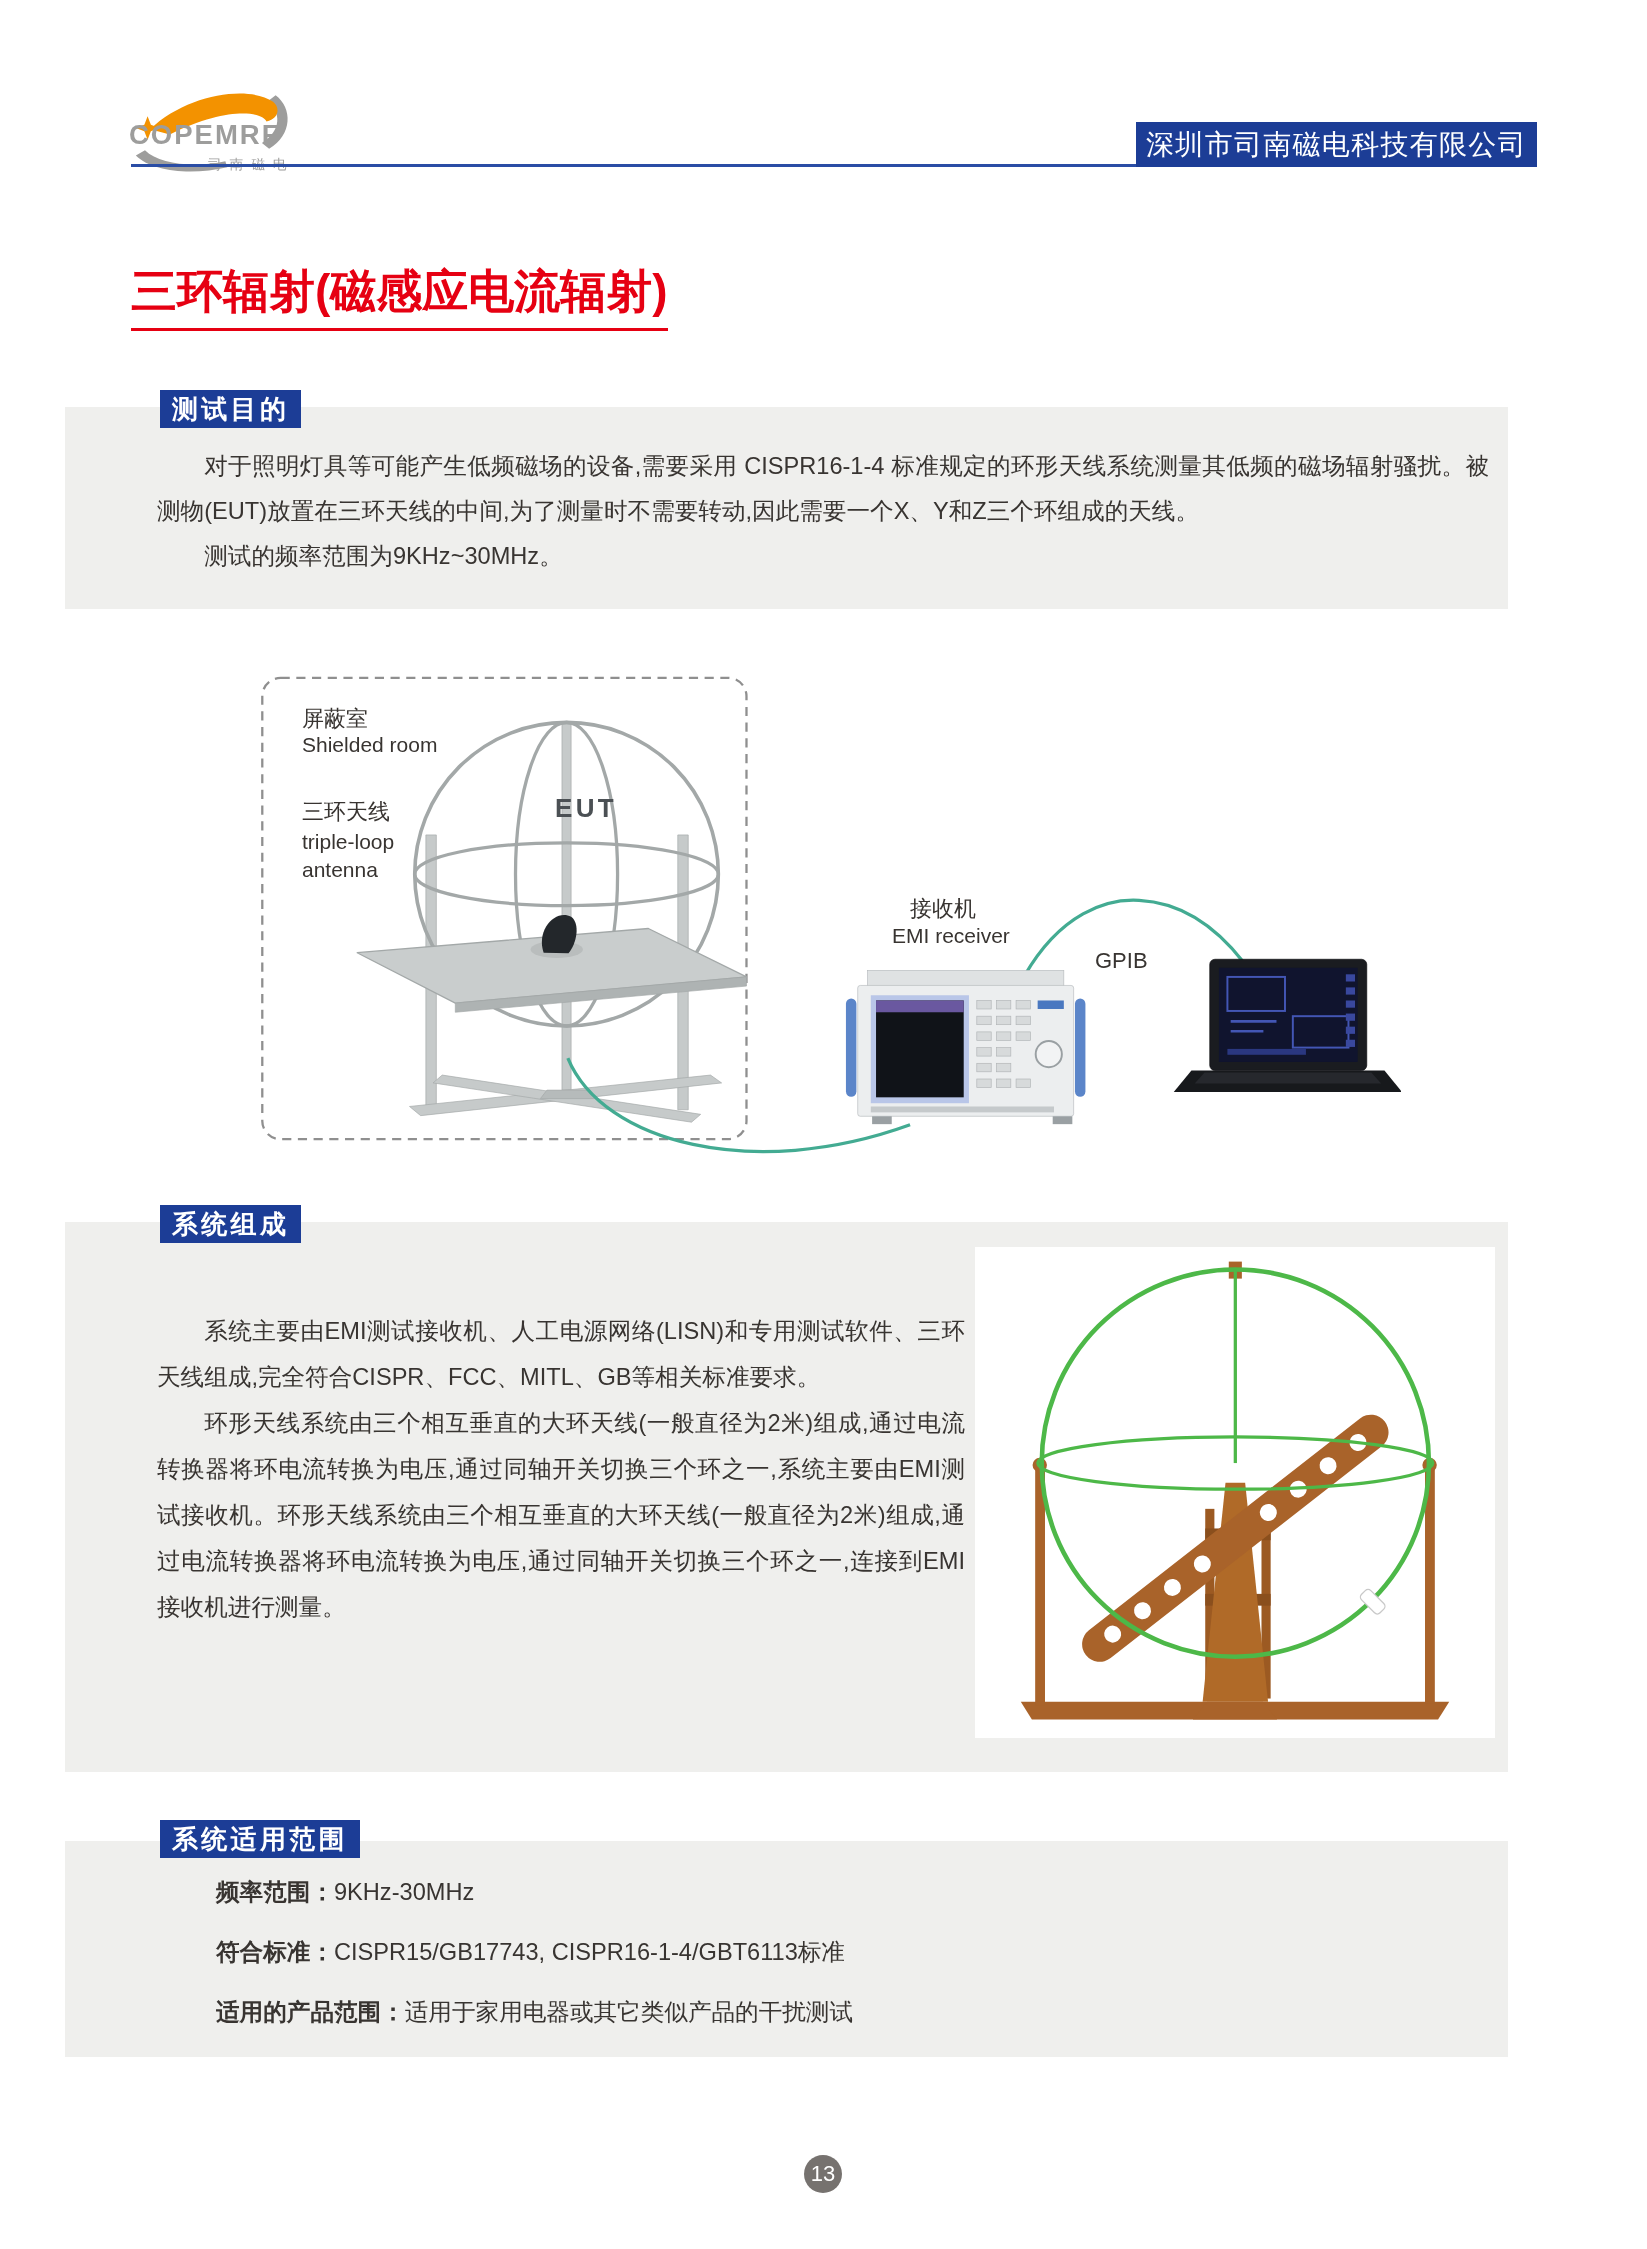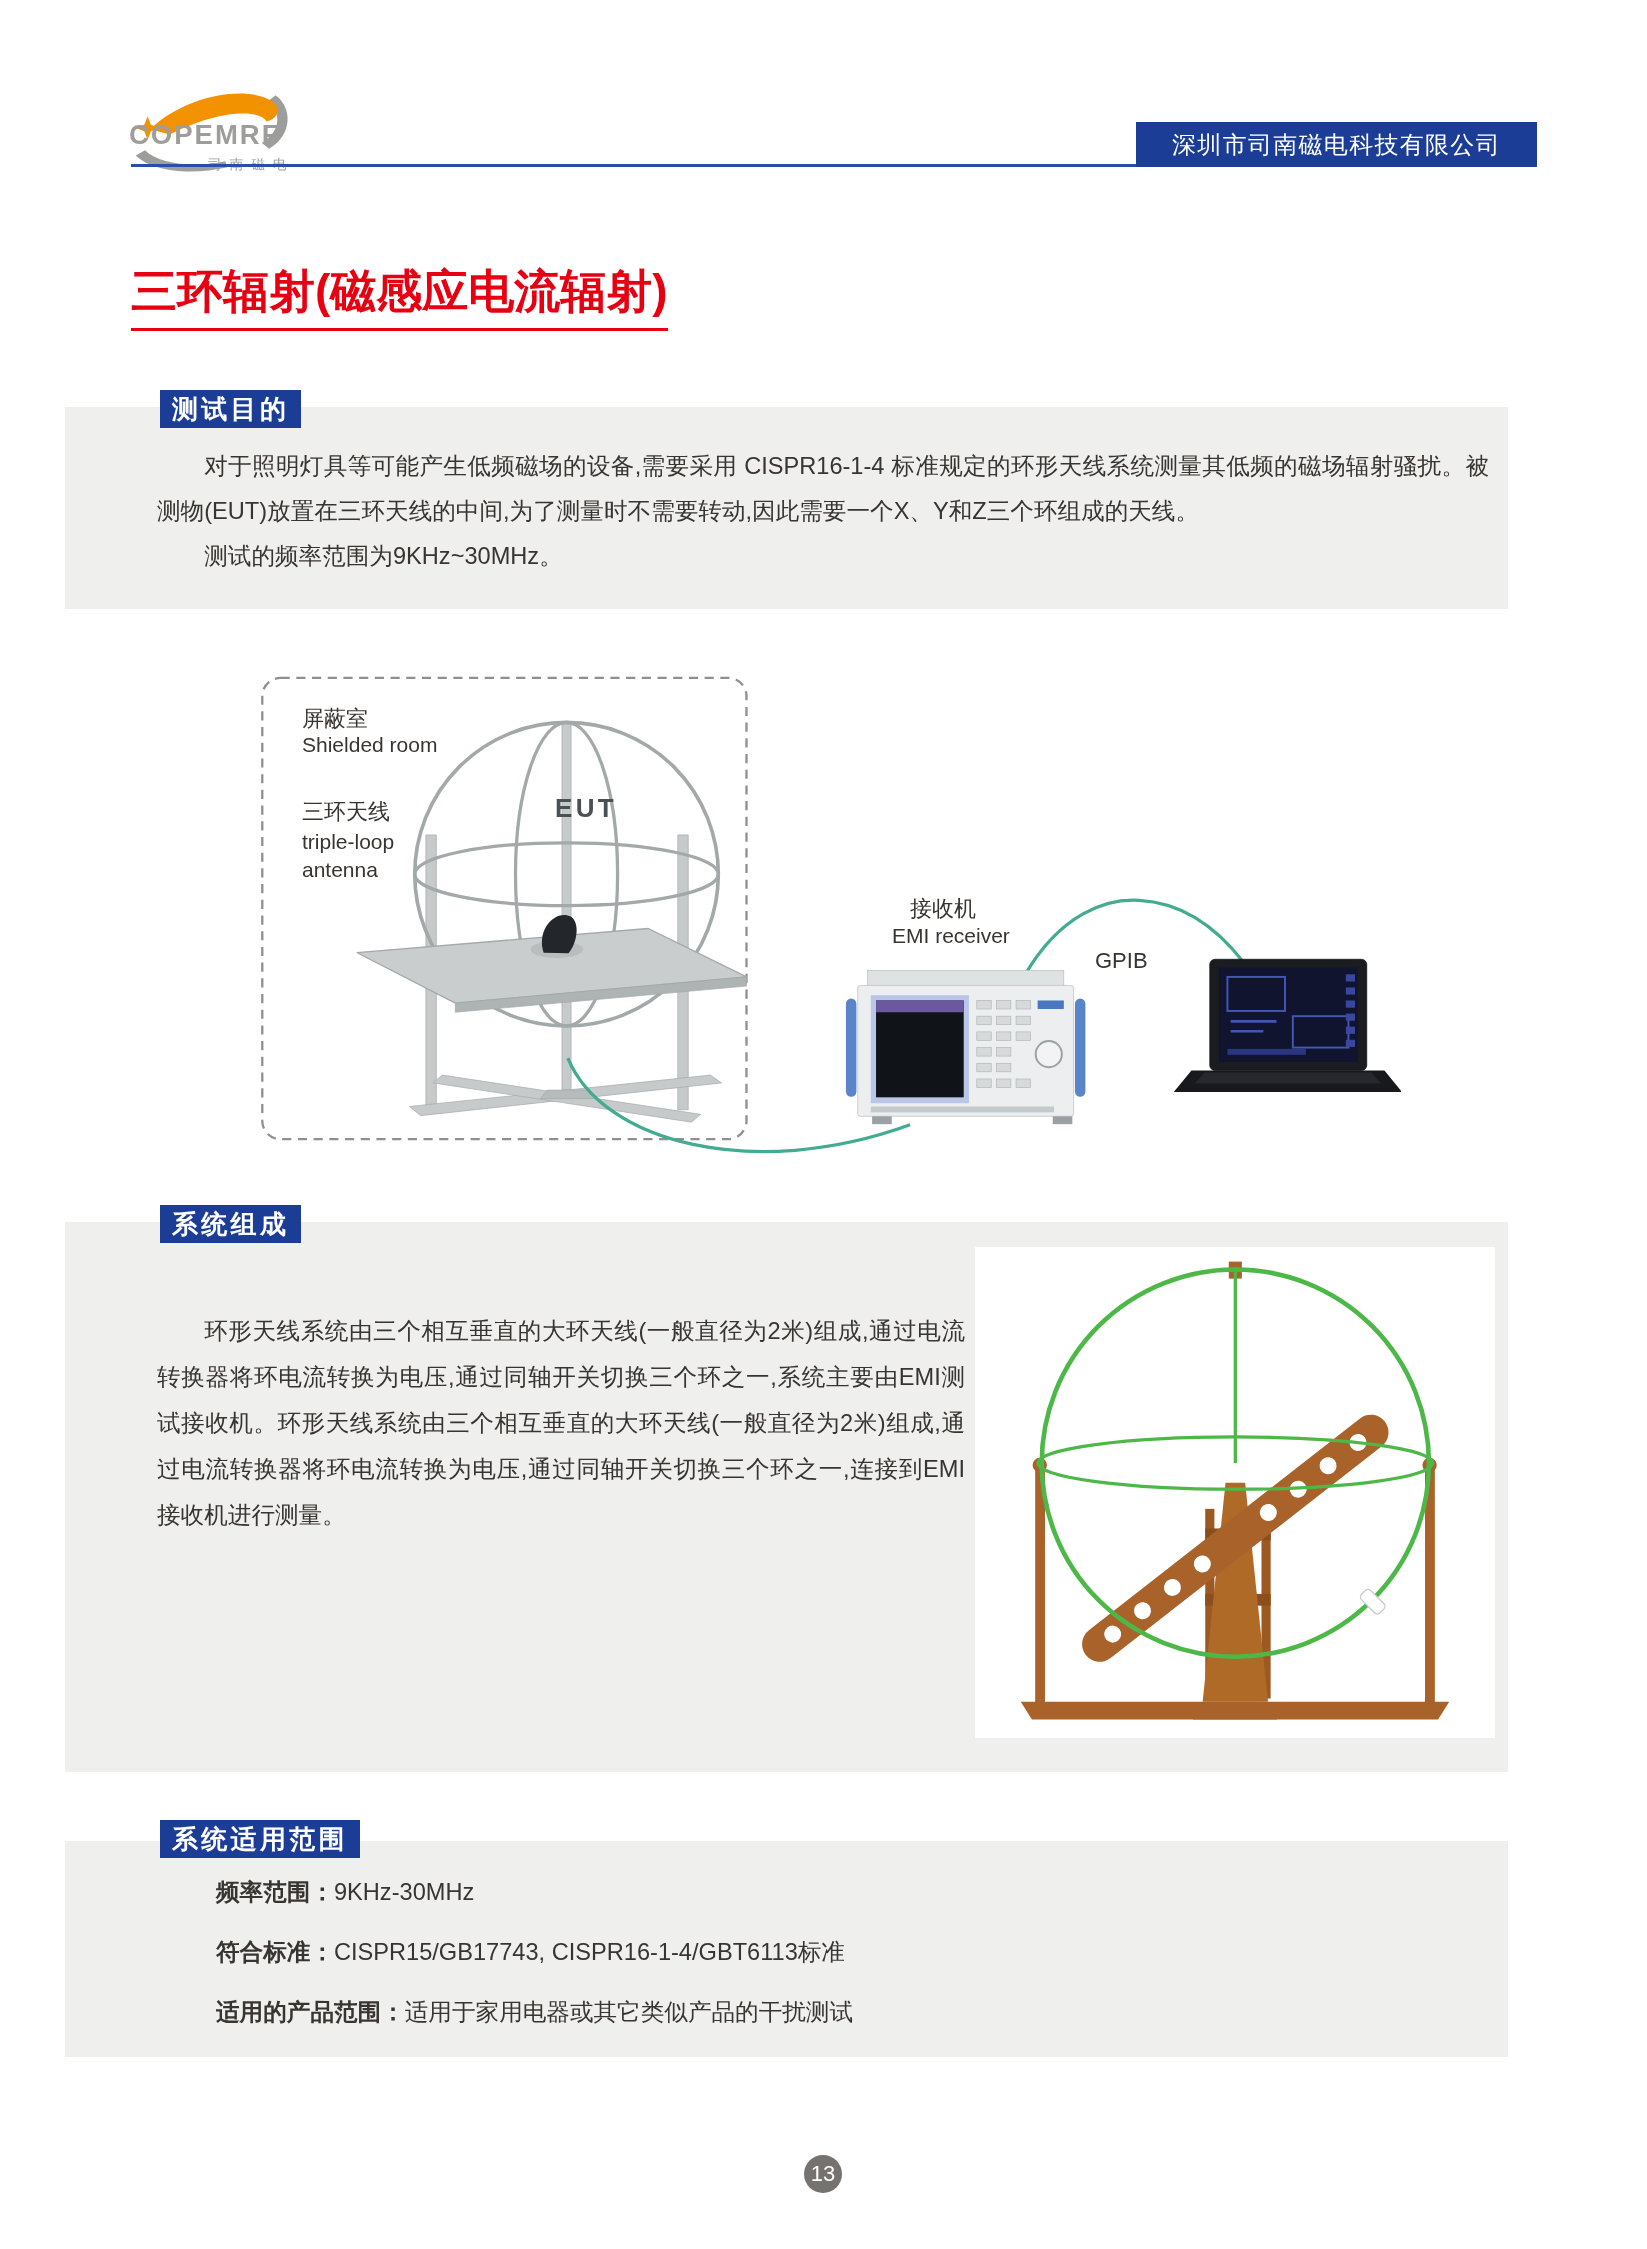--- a/index.html
+++ b/index.html
@@ -4,21 +4,21 @@
 <style>
   html,body{margin:0;padding:0;background:#fff;}
   body{font-family:"Liberation Sans","DejaVu Sans",sans-serif;}
   #page{position:relative;width:1647px;height:2250px;background:#fff;overflow:hidden;}
   .abs{position:absolute;}
   
   #brand-text{left:129px;top:119px;font-size:27.5px;font-weight:bold;letter-spacing:2px;color:var(--logo-gray,#9d9d9c);}
   #brand-sub{left:208px;top:142px;font-size:13.7px;letter-spacing:7.9px;color:var(--logo-gray,#9d9d9c);margin-top:14px;}
   #head-rule{left:131px;top:164px;width:1406px;height:2.6px;background:var(--line-blue,#2a4da5);}
   #company-banner{left:1136px;top:122px;width:401px;height:45px;background:var(--accent,#1c3d96);
-    color:#fff;font-size:24px;line-height:45px;text-align:center;letter-spacing:1.3px;}
+    color:#fff;font-size:28px;line-height:45px;text-align:center;letter-spacing:1.3px;}
   
   #page-title{left:131px;top:261px;display:inline-block;font-size:46px;font-weight:bold;color:var(--red,#e60012);
     padding-bottom:5px;border-bottom:3.9px solid var(--red,#e60012);}
   
   .sec-bg{left:65px;width:1443px;background:var(--section-bg,#efefed);}
   .sec-head{height:38px;line-height:38px;padding:0 12px;background:var(--accent,#1c3d96);color:#fff;
     font-size:26px;font-weight:bold;letter-spacing:3.3px;display:inline-block;}
   .bodytext{font-size:23.6px;line-height:45px;color:var(--ink,#383431);text-align:justify;}
   .bodytext p{margin:0;text-indent:2em;}
   
@@ -142,20 +142,21 @@
   <div class="abs dlabel en" style="left:302px;top:830px;">triple-loop</div>
   <div class="abs dlabel en" style="left:302px;top:858px;">antenna</div>
   <div class="abs" id="eut-label" style="left:555px;top:793px;">EUT</div>
   <div class="abs dlabel zh" style="left:910px;top:894px;">接收机</div>
   <div class="abs dlabel en" style="left:892px;top:924px;">EMI receiver</div>
   <div class="abs dlabel zh" style="left:1095px;top:948px;text-align:center;">GPIB</div>
 
   <div class="abs sec-bg" style="top:1222px;height:550px;"></div>
   <div class="abs sec-head" style="left:160px;top:1205px;">系统组成</div>
   <div class="abs bodytext" style="left:157px;top:1308px;width:808px;line-height:46px;">
+    <p>系统主要由EMI测试接收机、人工电源网络(LISN)和专用测试软件、三环天线组成,完全符合CISPR、FCC、MITL、GB等相关标准要求。</p>
     <p>环形天线系统由三个相互垂直的大环天线(一般直径为2米)组成,通过电流转换器将环电流转换为电压,通过同轴开关切换三个环之一,系统主要由EMI测试接收机。环形天线系统由三个相互垂直的大环天线(一般直径为2米)组成,通过电流转换器将环电流转换为电压,通过同轴开关切换三个环之一,连接到EMI接收机进行测量。</p>
   </div>
 
   <div class="abs" id="photo-card">
     <svg width="520" height="491" viewBox="0 0 795 750">
 
       <g>
         <polygon points="70,695 725,695 708,722 87,722" fill="#a9632a"></polygon>
         <rect x="92" y="330" width="15" height="370" fill="#a9632a"></rect>
         <circle cx="99" cy="333" r="11" fill="#a9632a"></circle>

